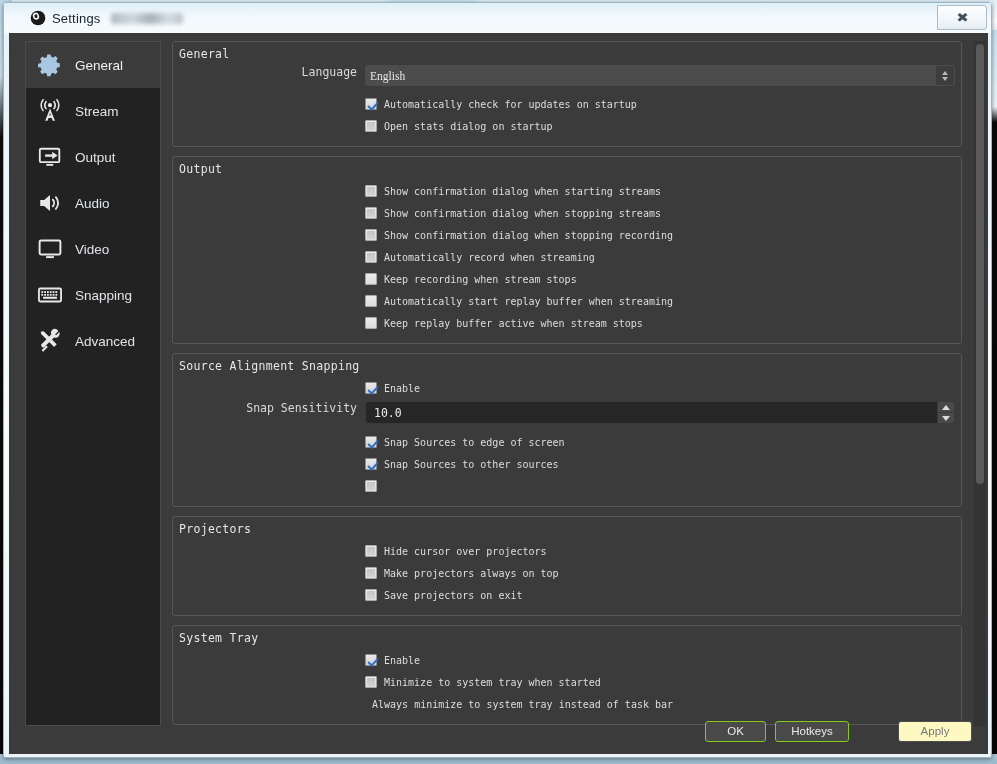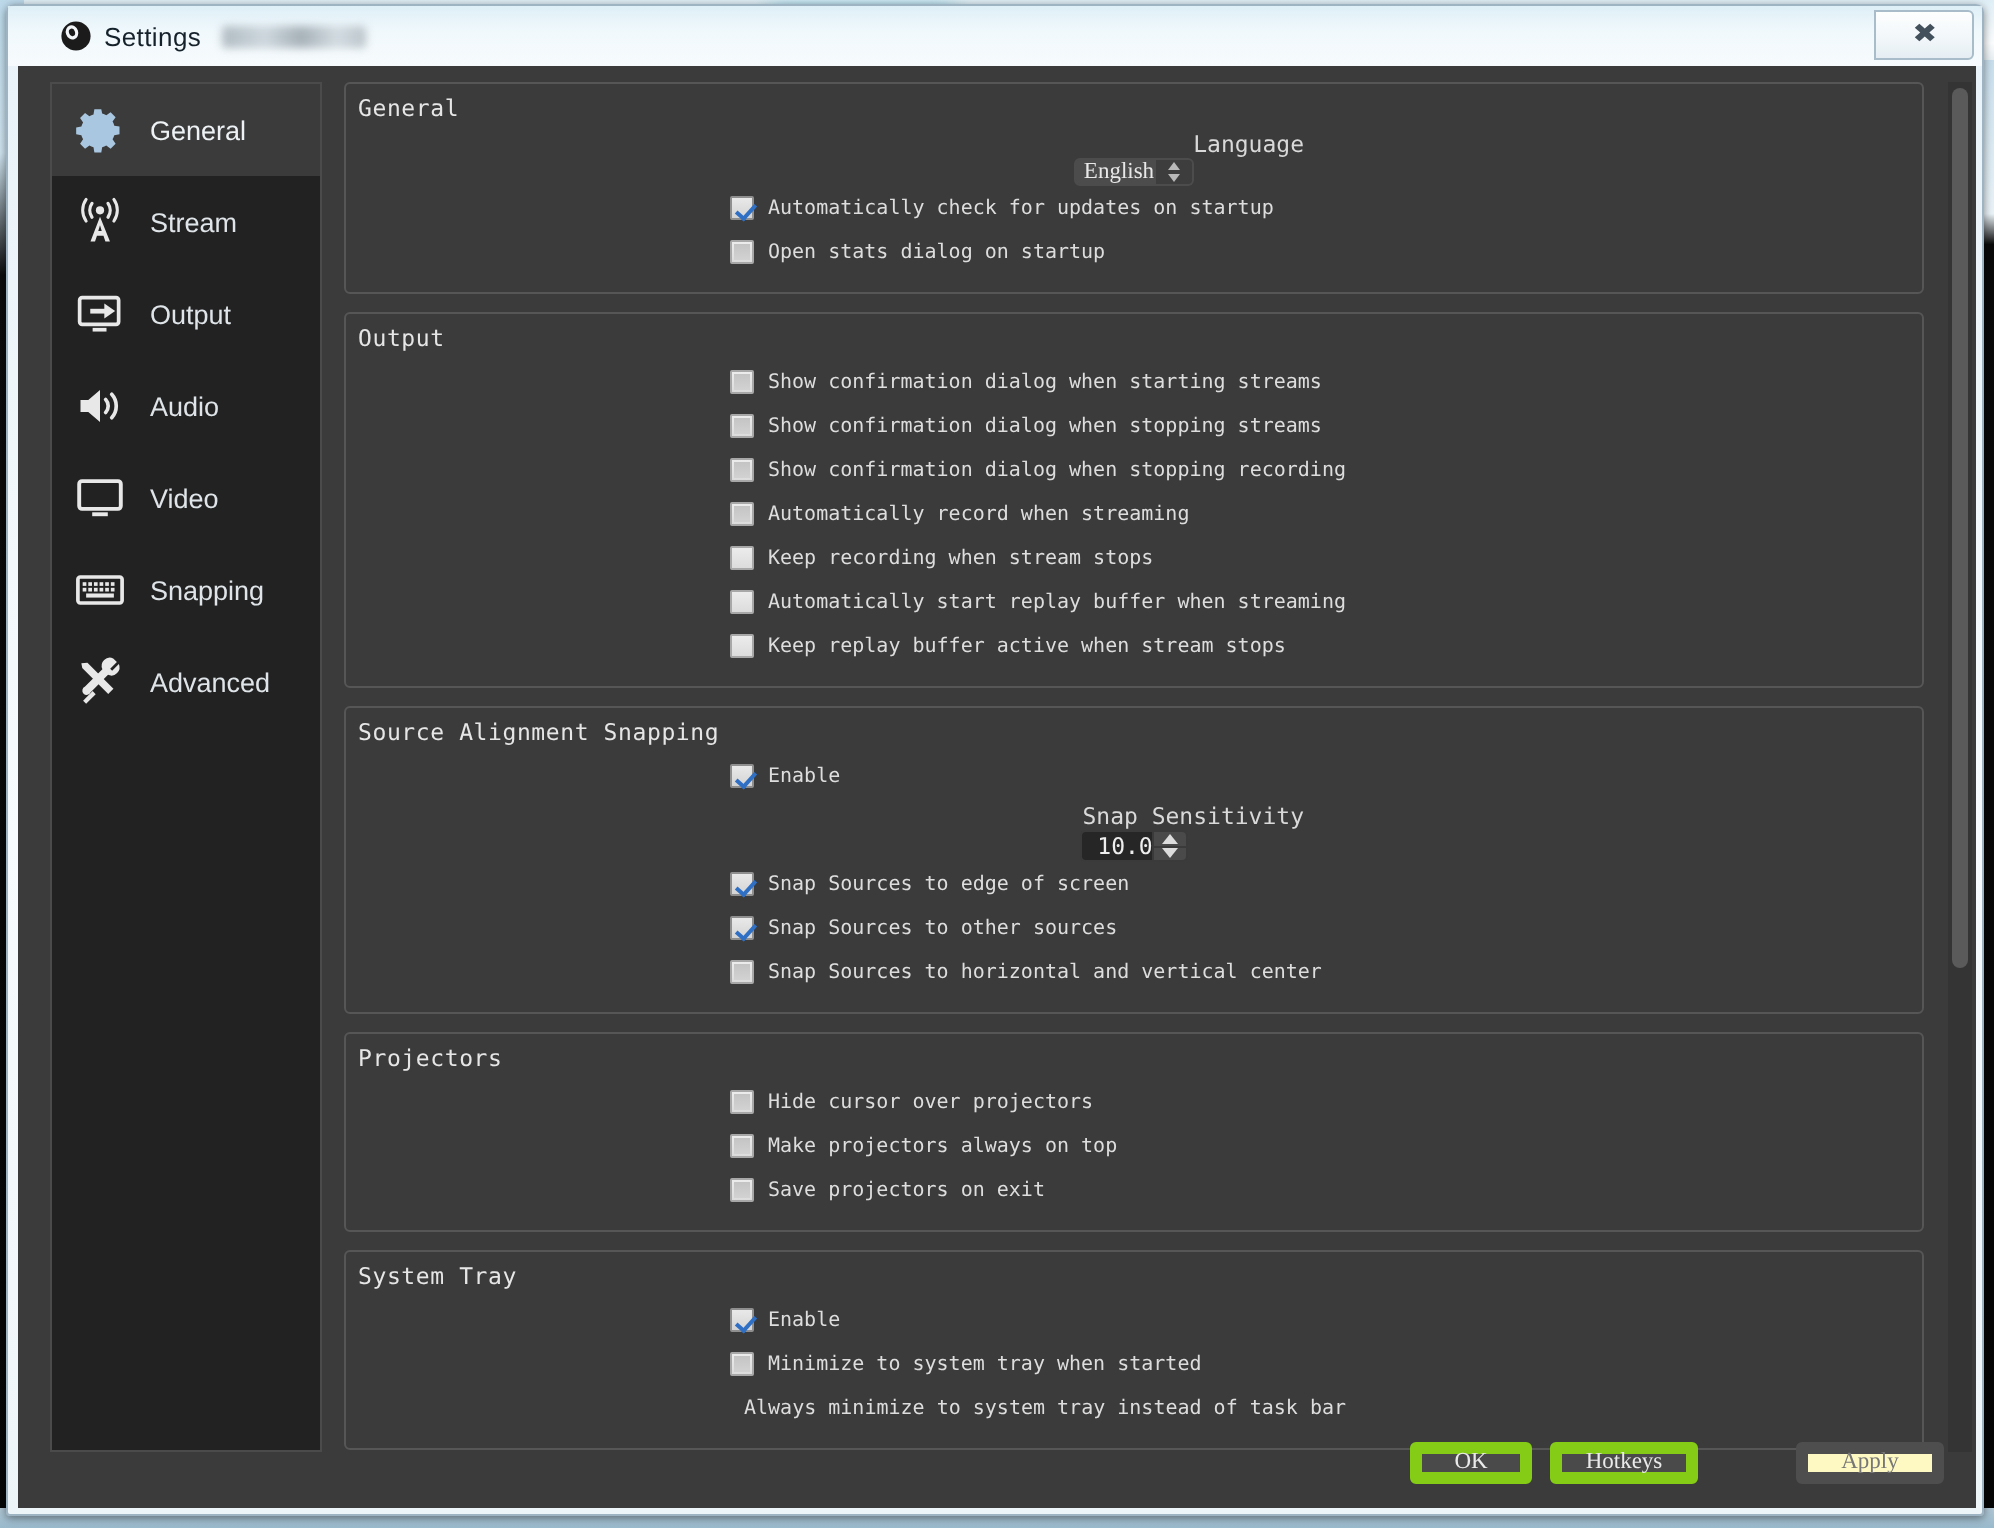--- a/index.html
+++ b/index.html
@@ -154,24 +154,23 @@
   .group-title {
     padding: 5px 0 2px 6px;
     font-family: "DejaVu Sans Mono", monospace;
     font-size: 11.5px;
     color: #e6e6e6;
     letter-spacing: .3px;
   }
   .group-content { padding: 2px 6px 9px 6px; }
 
   .form-row {
-    display: flex; align-items: center;
+    display: flex; 
     margin-bottom: 7px;
     height: 21px;
-    flex-direction: column;
   }
   .form-label {
     width: 186px;
     text-align: right;
     padding-right: 8px;
     font-family: "DejaVu Sans Mono", monospace;
     font-size: 11.5px;
     color: #d9d9d9;
     box-sizing: border-box;
     white-space: nowrap;
@@ -331,24 +330,24 @@
     position: absolute; left: 0; bottom: 8px;
     width: 979px; height: 30px;
     display: flex; align-items: center; justify-content: flex-end;
     padding-right: 16px;
     box-sizing: border-box;
     gap: 9px;
   }
   .btn {
     width: 61px; height: 21px;
     background: #4a4a4a;
-    border: 6px solid #84cc16;
+    border: 1px solid #84cc16;
     border-radius: 3px;
     display: flex; align-items: center; justify-content: center;
-    font-family: Liberation Serif, serif;
+    font-family: Liberation Sans, sans-serif;
     font-size: 11.5px;
     color: #eaeaea;
     cursor: pointer;
     box-sizing: border-box;
   }
   .btn.wide { width: 74px; }
   .btn.disabled {
     color: #777777;
     background: #fef9c3;
     border-color: #4e4e4e;
@@ -575,21 +574,20 @@
               <div class="check-row">
                 <span class="cbox checked"></span>
                 <span class="check-label">Snap Sources to edge of screen</span>
               </div>
               <div class="check-row">
                 <span class="cbox checked"></span>
                 <span class="check-label">Snap Sources to other sources</span>
               </div>
               <div class="check-row">
                 <span class="cbox plain inset"></span>
-                <span class="check-label">Snap Sources to horizontal and vertical center</span>
               </div>
 
             </div>
           </div>
 
           <div class="groupbox">
             <div class="group-title">Projectors</div>
             <div class="group-content">
               <div class="check-row">
                 <span class="cbox plain inset"></span>

